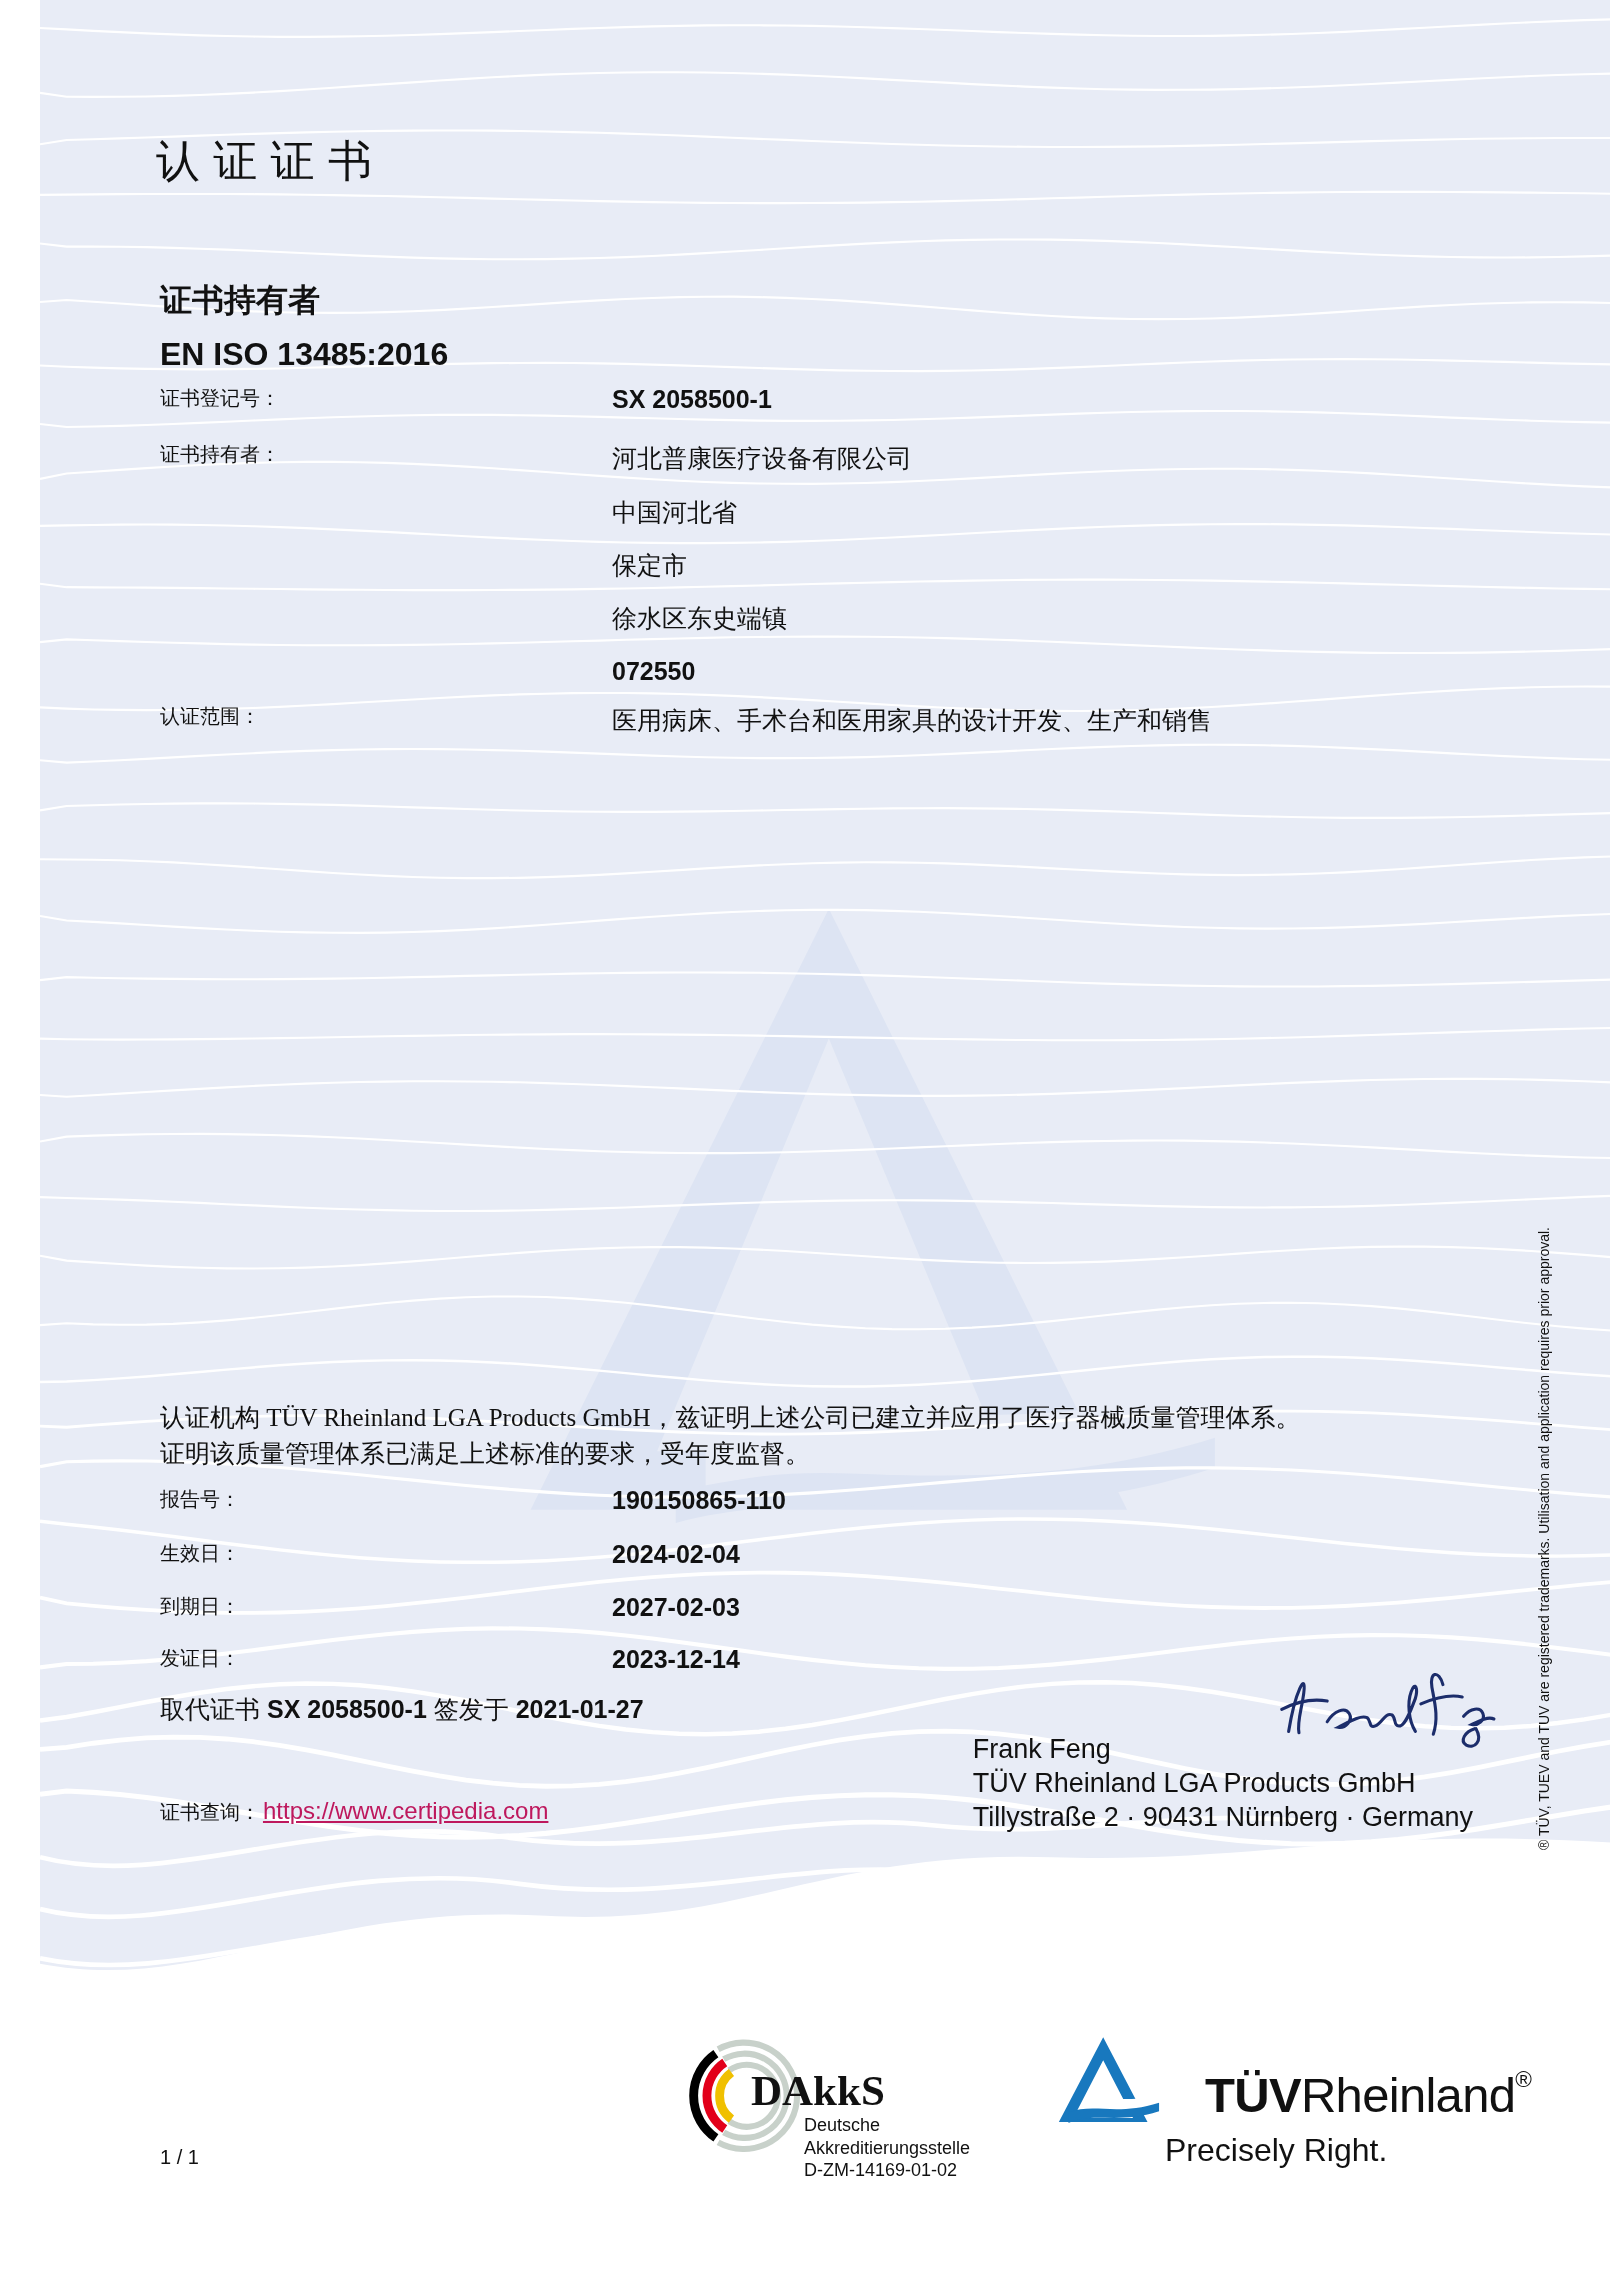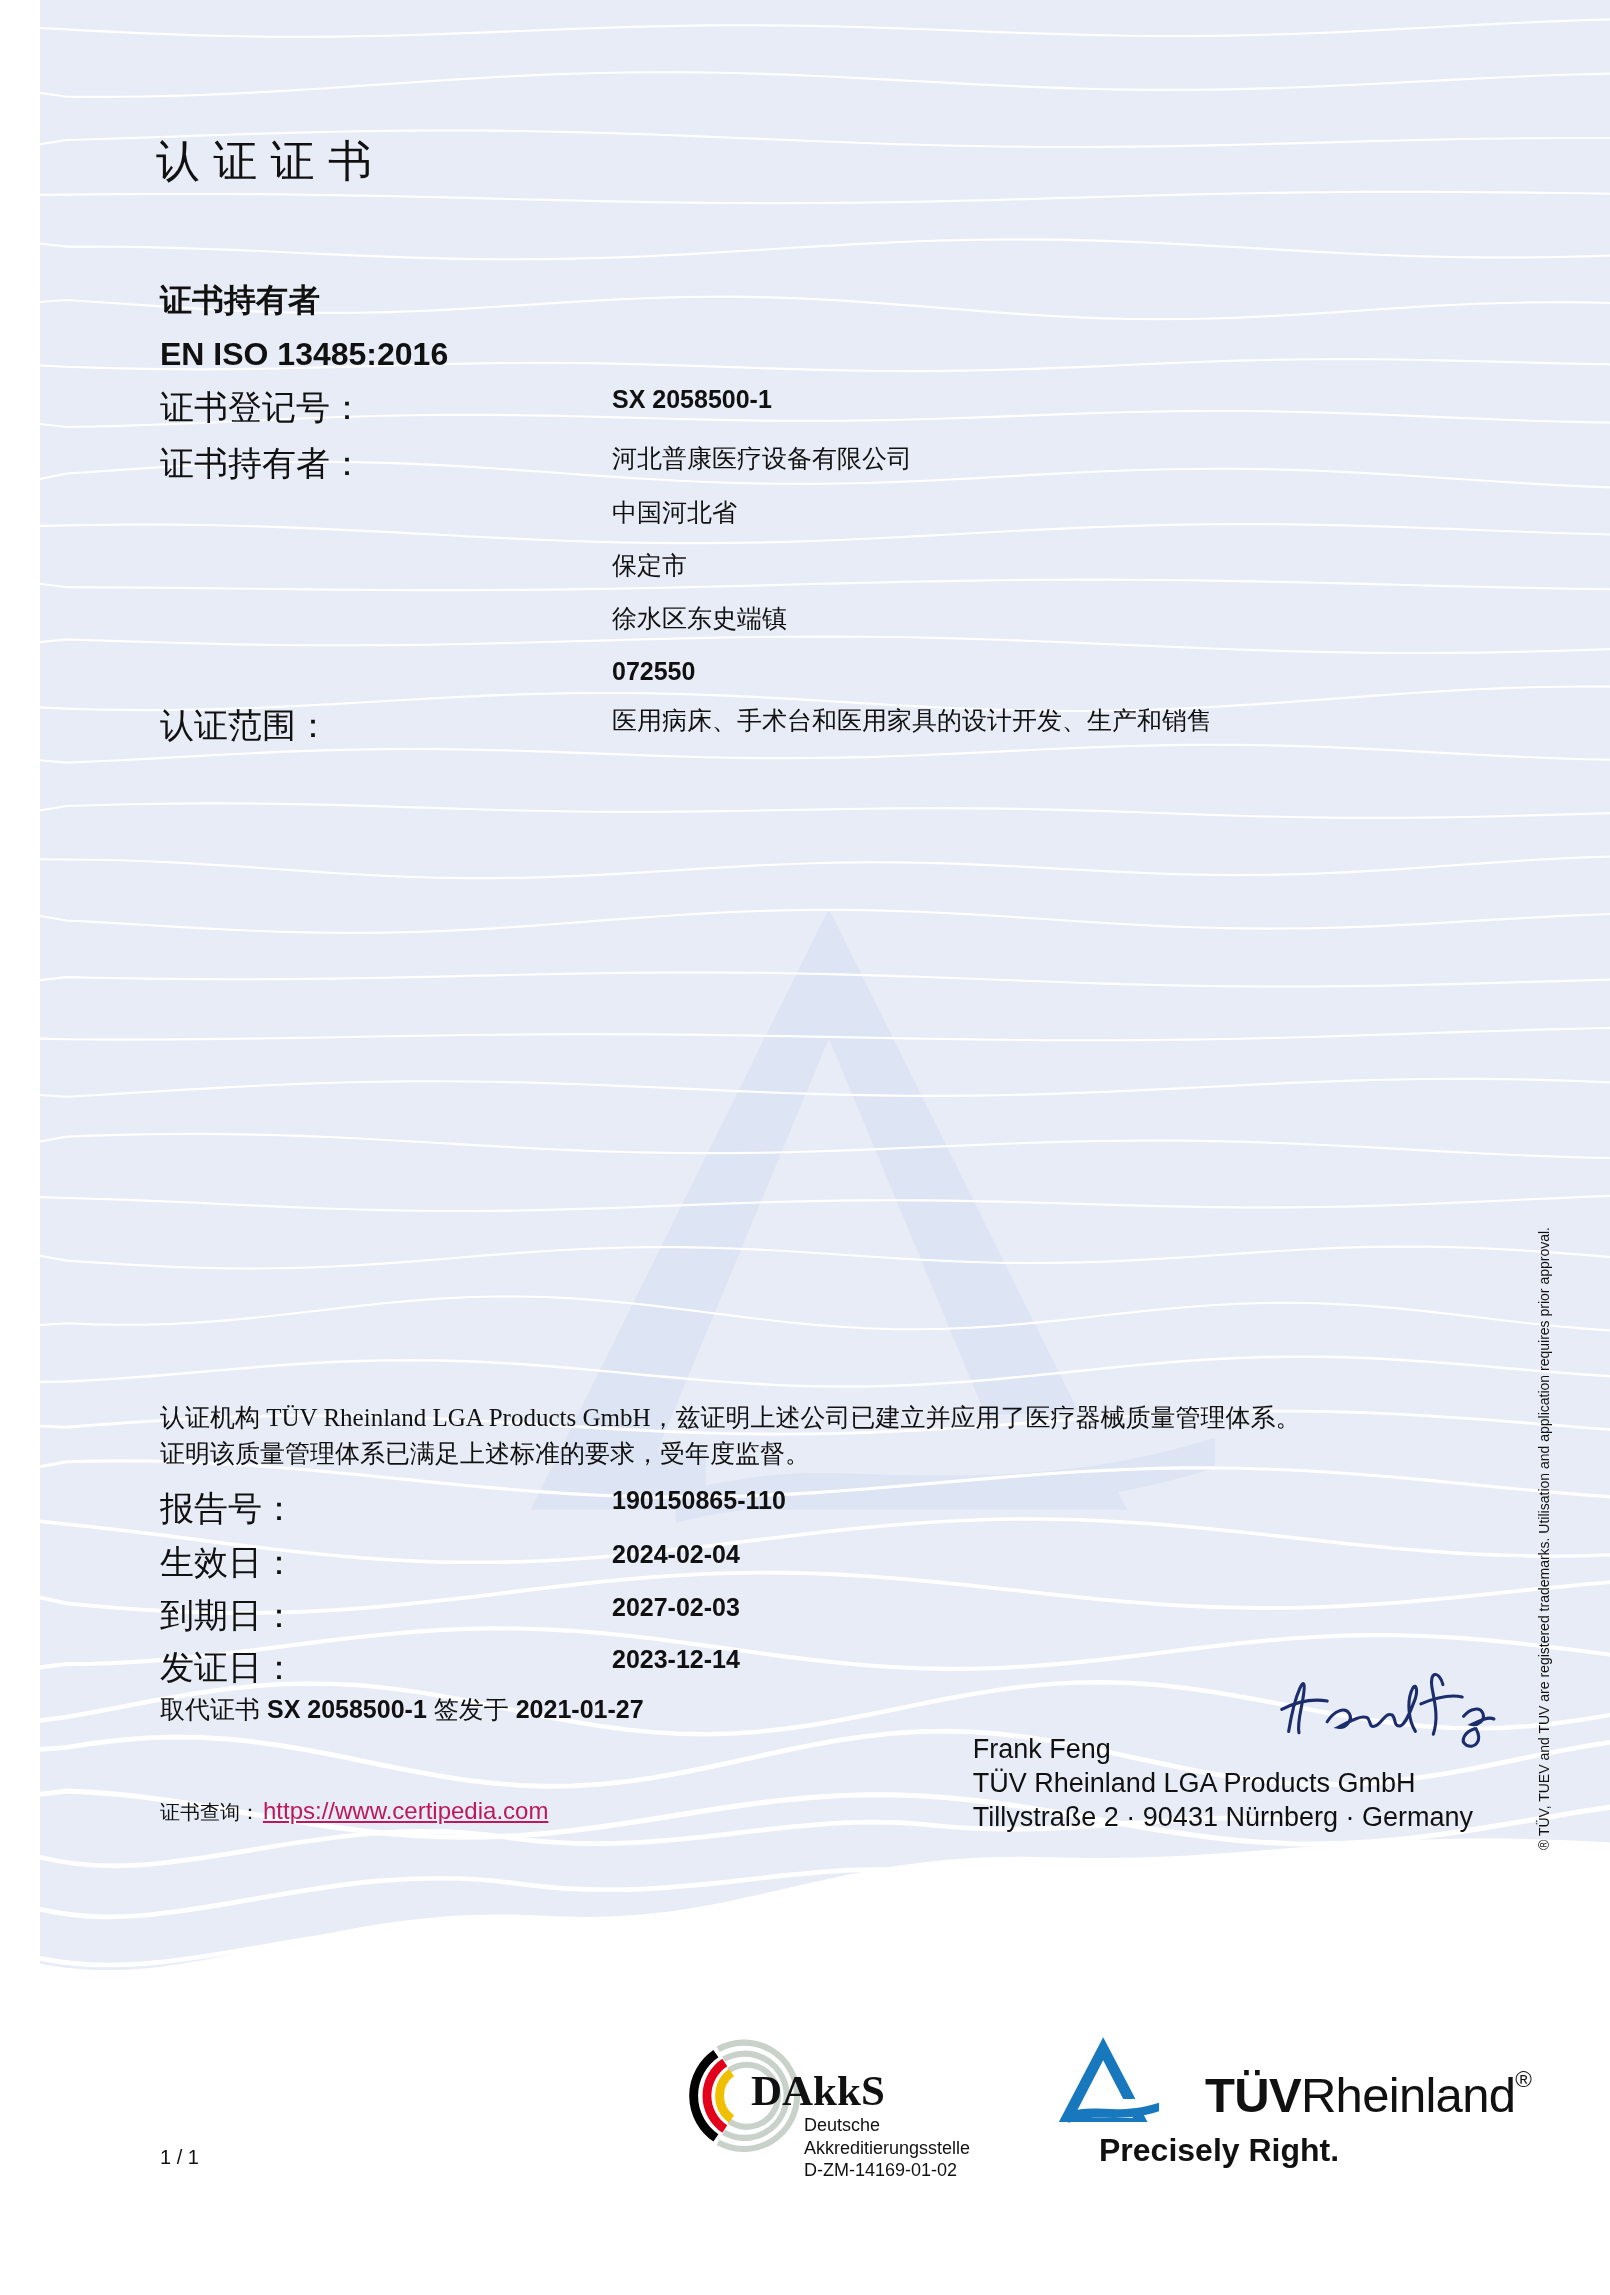--- a/index.html
+++ b/index.html
@@ -14,21 +14,21 @@
   #blue-panel svg{display:block;width:100%;height:100%;}
   .fill-bg{fill:var(--background-blue,#e8ecf6);}
   .fill-wm{fill:var(--watermark-blue,#dde4f3);}
   .fill-white{fill:#ffffff;}
   .thickwave{fill:none;stroke:#ffffff;stroke-width:7;}
   
   .serif{font-family:"Liberation Serif", serif;}
   .sans{font-family:"Liberation Sans", sans-serif;}
   .page-title{font-size:44px;letter-spacing:13.3px;font-family:"Liberation Serif", serif;}
   .subtitle{font-size:32px;font-weight:700;line-height:40px;}
-  .lbl{font-family:"Liberation Serif", serif;font-size:34px;}
+  .lbl{font-family:"Liberation Serif", serif;font-size:20px;}
   .val{font-size:25px;font-weight:700;}
   .valcn{font-size:25px;font-weight:400;}
   .para{font-family:"Liberation Serif", serif;font-size:25px;line-height:36px;width:1278px;}
   .addr-line{line-height:53px;}
   .query-label{font-family:"Liberation Serif", serif;font-size:20px;}
   .query-url{font-size:24px;text-decoration:underline;color:#be185d;}
   .sig-block{text-align:left;font-size:27px;line-height:34px;}
   .vertical-note{
     font-size:14px;white-space:nowrap;
     transform:rotate(-90deg);transform-origin:0 100%;
@@ -189,14 +189,14 @@
 </div>
 
 <svg class="abs" style="left:1055px;top:2033px;" width="106" height="97" viewBox="0 0 110 100">
   <path fill="var(--tuv-blue,#1878be)" fill-rule="evenodd" d="M50,4 L96,92 L4,92 Z M50,28 L81,88 L19,88 Z"></path>
   <path fill="#ffffff" d="M30,70 C48,62 62,74 110,64 L110,78 C62,88 48,76 30,84 Z"></path>
   <path fill="var(--tuv-blue,#1878be)" d="M14,82 C40,72 64,86 108,72 L108,81 C64,95 40,81 14,93 Z"></path>
 </svg>
 <div class="abs tuv-brand" style="left:1161px;top:2067px;">
   <b>TÜV</b><span>Rheinland</span><span class="tuv-reg">®</span>
 </div>
-<div class="abs tagline" style="left:1099px;top:2132px;font-weight:bold;">Precisely Right.</div>
+<div class="abs tagline" style="left:1165px;top:2132px;">Precisely Right.</div>
 
 
 </body></html>

